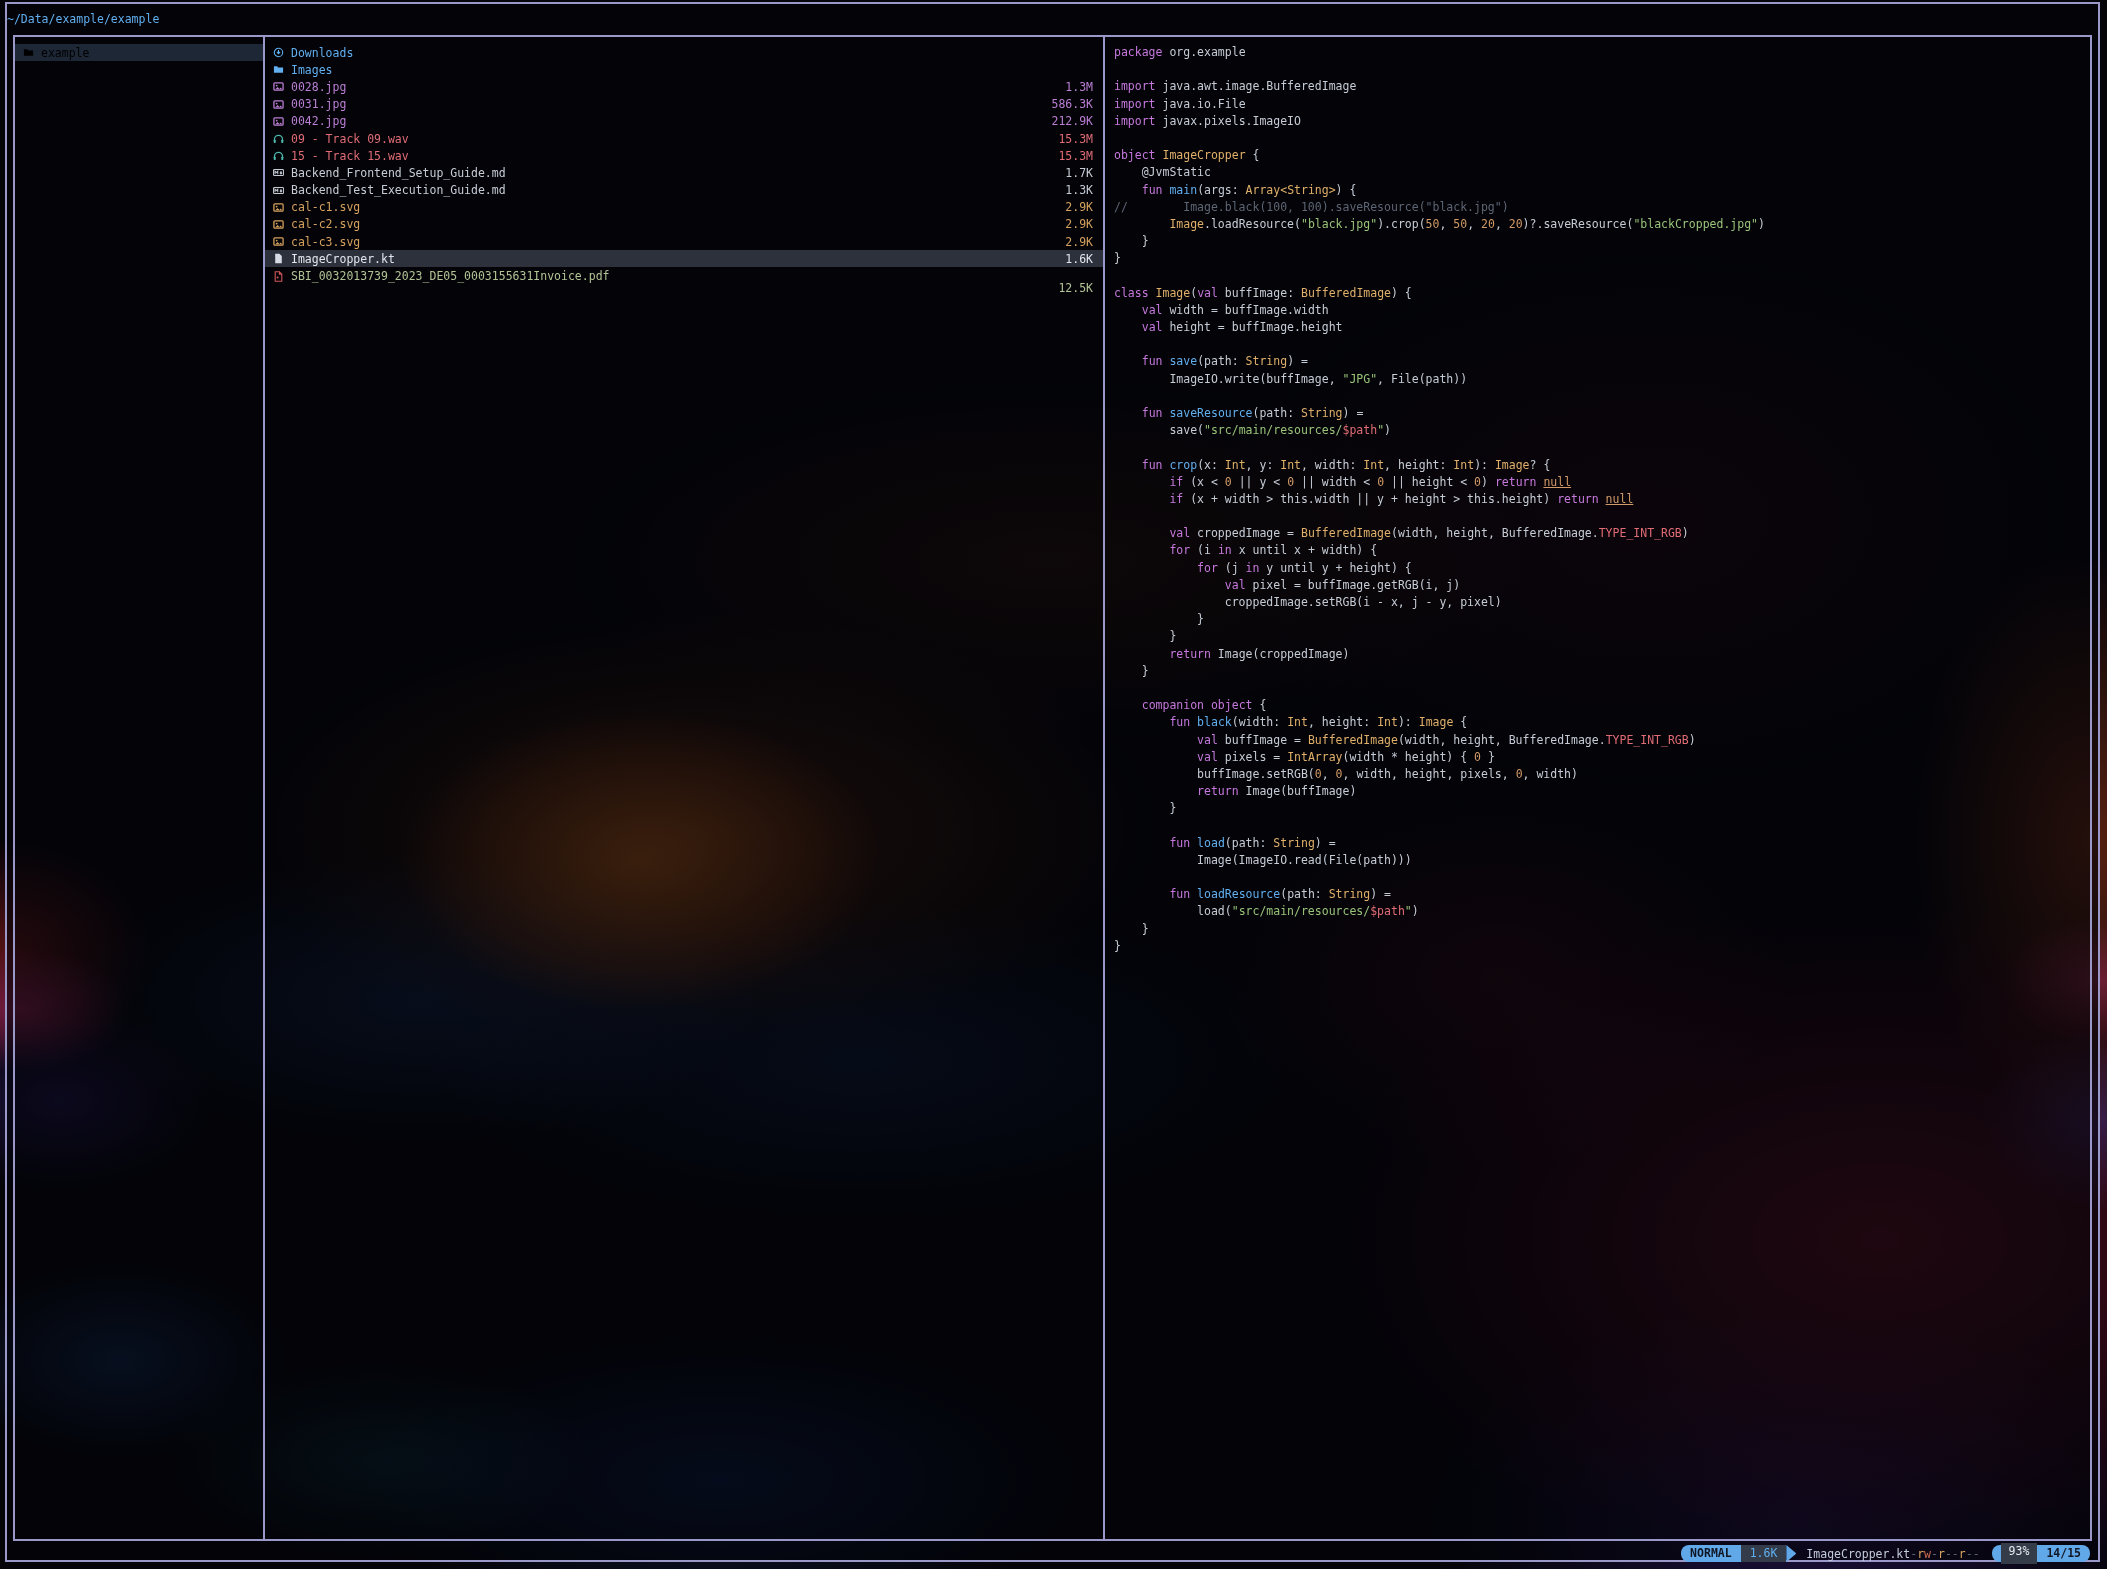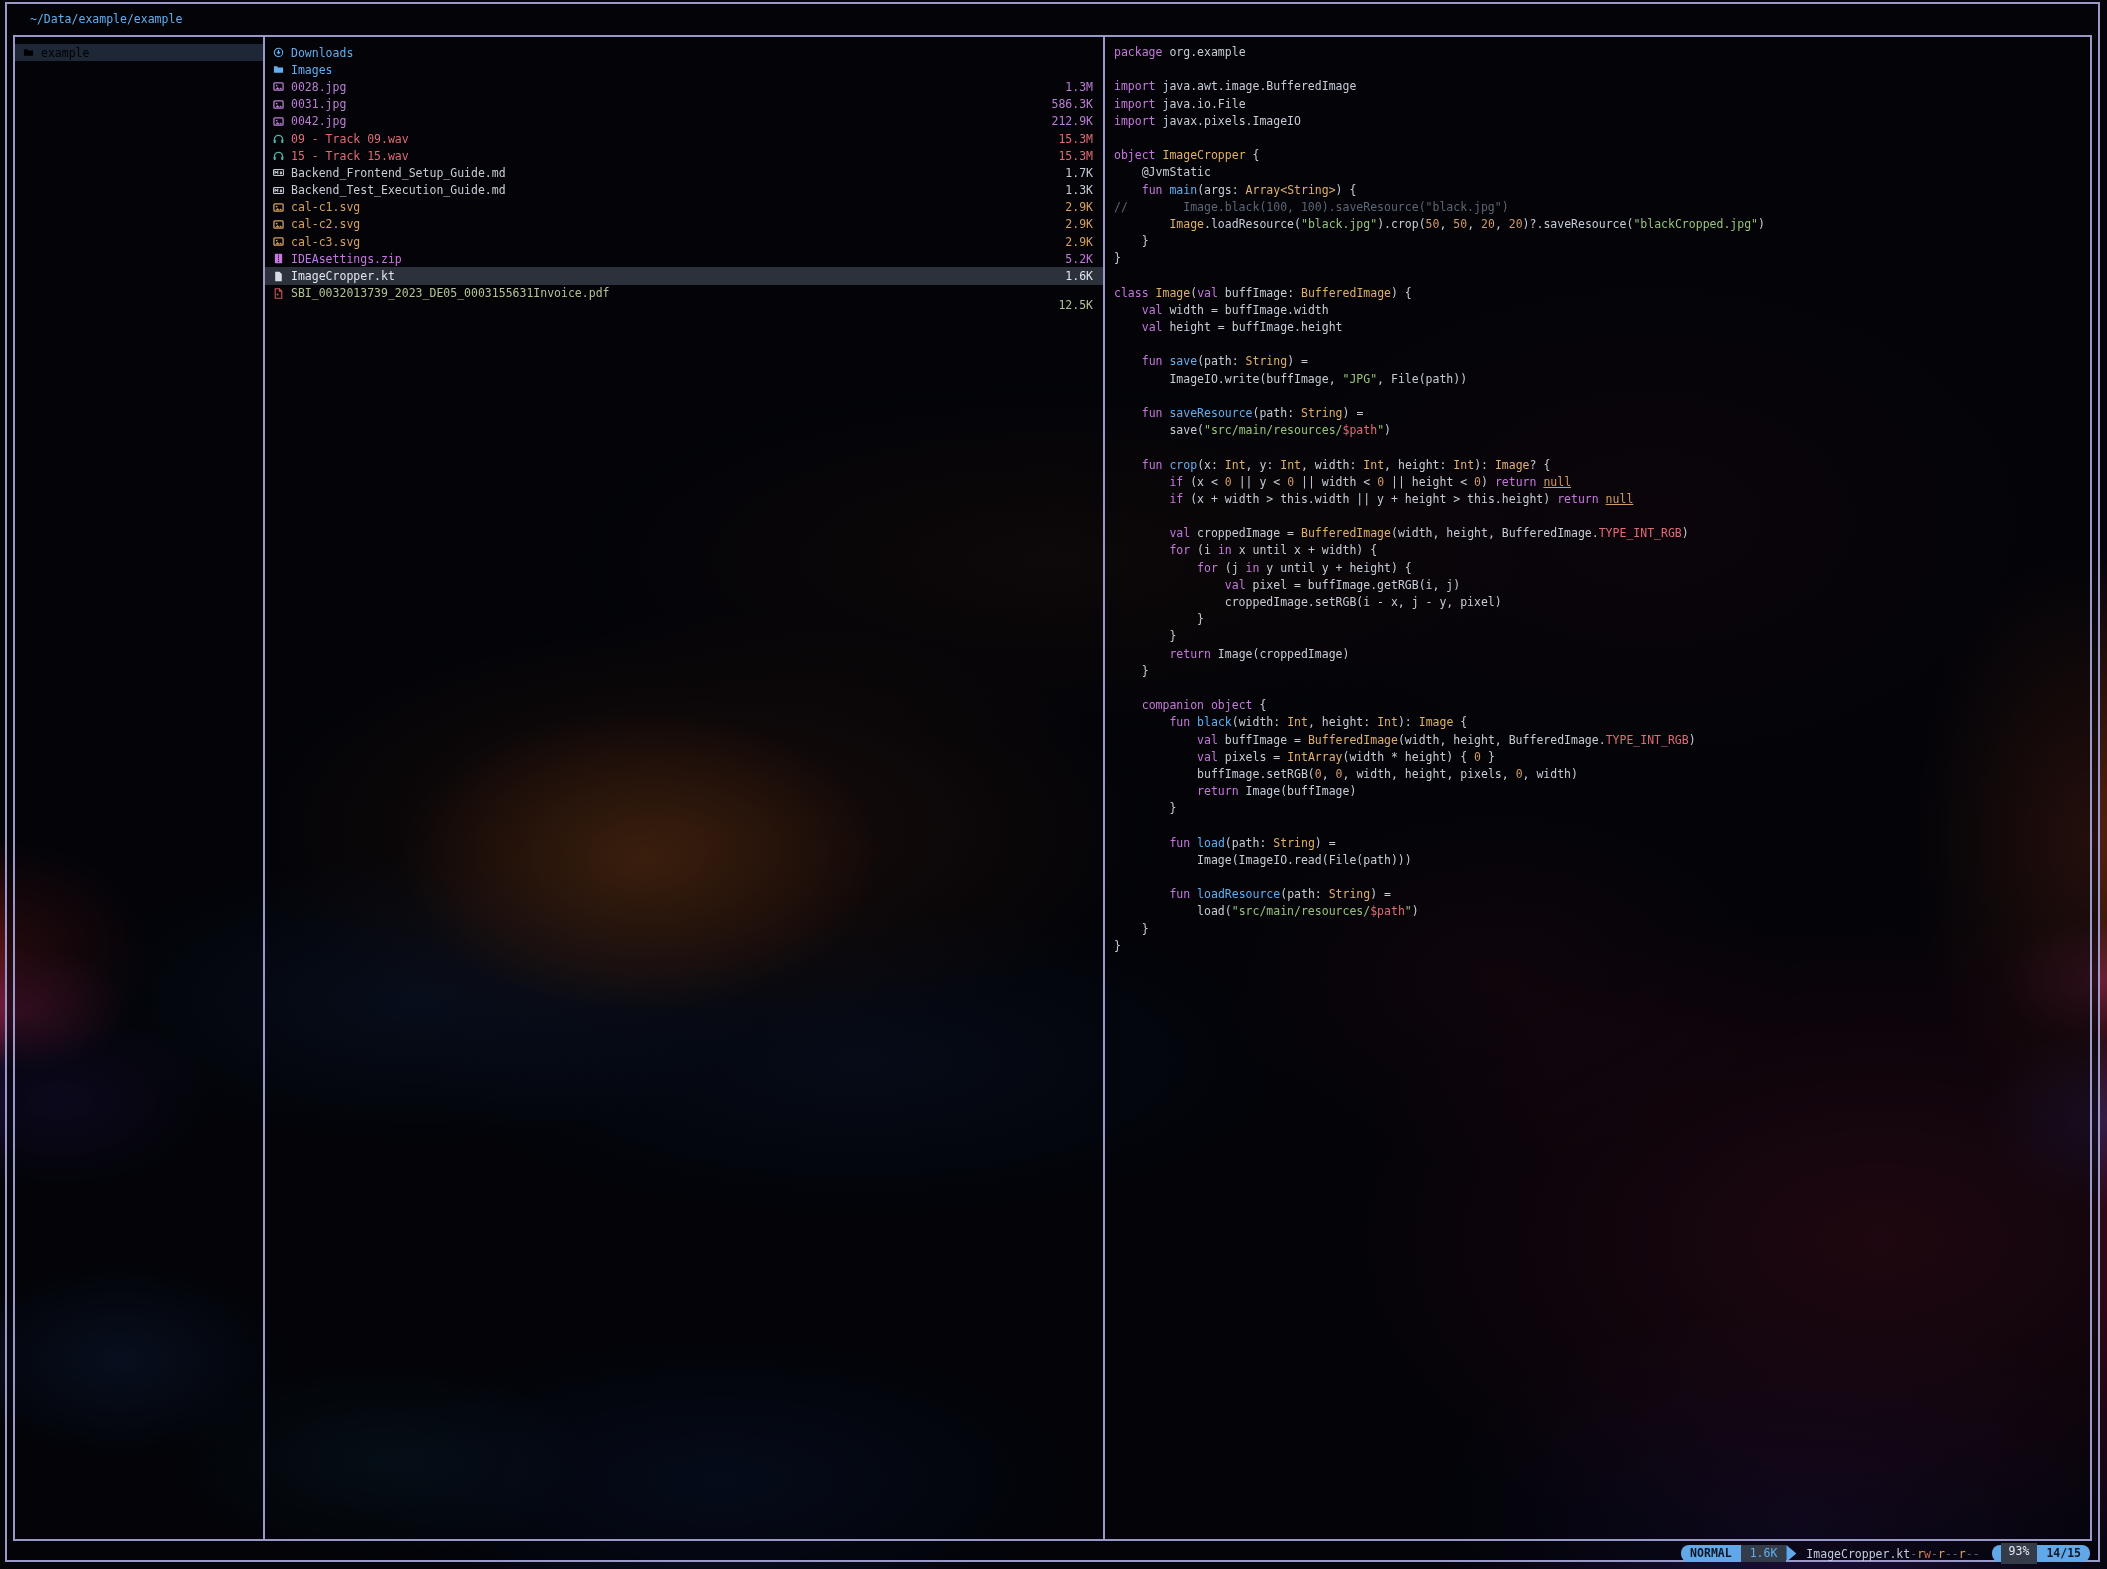--- a/index.html
+++ b/index.html
@@ -32,21 +32,21 @@
       radial-gradient(ellipse 400px 260px at 1500px 980px, rgba(150,30,60,0.22), transparent 72%),
       #050408;
   }
   
   .window{
     position:absolute;left:5px;top:2px;width:2095px;height:1560px;
     box-sizing:border-box;border:2px solid var(--border);
     background:rgba(2,3,8,0.60);
   }
   .pathbar{
-    position:absolute;left:23px;top:5px;height:20px;line-height:20px;
+    position:absolute;left:0;top:5px;height:20px;line-height:20px;
     font-size:11.5px;color:var(--blue);white-space:pre;
   }
   .panebox{
     position:absolute;left:6px;top:31px;width:2075px;height:1502px;
     border:2px solid var(--border);display:flex;
   }
   .pane{box-sizing:border-box;height:100%;}
   .pane-parent{width:250px;border-right:2px solid var(--border);padding-top:7px;}
   .pane-files{width:840px;border-right:2px solid var(--border);padding-top:7px;}
   .pane-preview{flex:1;padding:7px 0 0 9px;overflow:hidden;}
@@ -176,23 +176,20 @@
           </svg><span class="name" style="color: rgb(198, 204, 214);">Backend_Test_Execution_Guide.md</span><span class="size" style="color: rgb(198, 204, 214);">1.3K</span></div>
         <div class="row"><svg class="icon" style="color: rgb(214, 162, 94); fill: currentcolor;">
             <use href="#sym-image"></use>
           </svg><span class="name" style="color: rgb(214, 162, 94);">cal-c1.svg</span><span class="size" style="color: rgb(214, 162, 94);">2.9K</span></div>
         <div class="row"><svg class="icon" style="color: rgb(214, 162, 94); fill: currentcolor;">
             <use href="#sym-image"></use>
           </svg><span class="name" style="color: rgb(214, 162, 94);">cal-c2.svg</span><span class="size" style="color: rgb(214, 162, 94);">2.9K</span></div>
         <div class="row"><svg class="icon" style="color: rgb(214, 162, 94); fill: currentcolor;">
             <use href="#sym-image"></use>
           </svg><span class="name" style="color: rgb(214, 162, 94);">cal-c3.svg</span><span class="size" style="color: rgb(214, 162, 94);">2.9K</span></div>
-        <div class="row"><svg class="icon" style="color: rgb(198, 120, 221); fill: currentcolor;">
-            <use href="#sym-zip"></use>
-          </svg><span class="name" style="color: rgb(198, 120, 221);">IDEAsettings.zip</span><span class="size" style="color: rgb(198, 120, 221);">5.2K</span></div>
         <div class="row selected"><svg class="icon" style="color: rgb(214, 219, 228); fill: currentcolor;">
             <use href="#sym-file"></use>
           </svg><span class="name" style="color: rgb(226, 230, 236);">ImageCropper.kt</span><span class="size" style="color: rgb(226, 230, 236);">1.6K</span></div>
         <div class="row"><svg class="icon" style="color: rgb(208, 88, 88); fill: currentcolor;">
             <use href="#sym-pdf"></use>
           </svg><span class="name" style="color: rgb(178, 195, 149);">SBI_0032013739_2023_DE05_0003155631Invoice.pdf</span><span class="size" style="color: rgb(178, 195, 149); margin-top: 24px;">12.5K</span></div>
       </div>
 
     <div class="pane pane-preview" id="preview">
         <div class="code-line"><span class="k">package</span><span class="p"> org.example</span></div>

